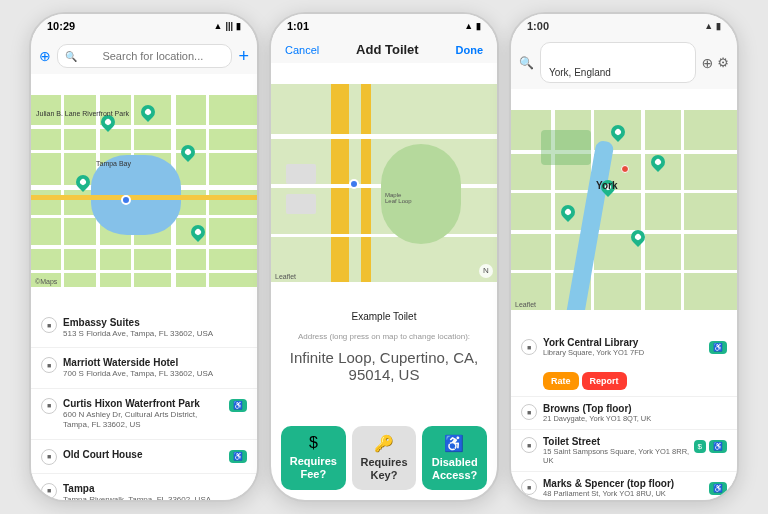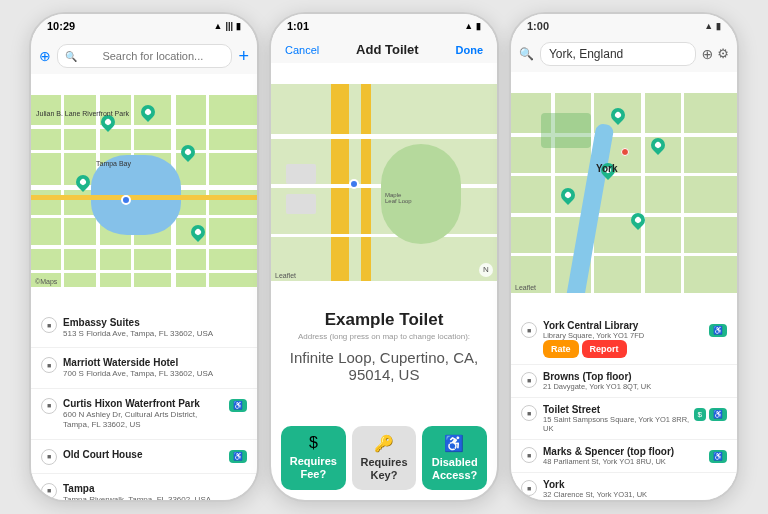--- a/index.html
+++ b/index.html
@@ -203,24 +203,24 @@
       position: relative;
       overflow: hidden;
       max-height: 220px;
     }
 
     .example-toilet-section {
       padding: 8px 10px;
       text-align: center;
     }
     .example-title {
-      font-size: 17px;
-      font-weight: 700;
+      font-size: 10px;
+      font-weight: 400;
       color: #222;
-      margin-bottom: 2px;
+      margin-bottom: 10px;
     }
     .example-address {
       font-size: 8px;
       color: #999;
       margin-bottom: 8px;
     }
 
     .feature-buttons {
       display: flex;
       justify-content: space-around;
@@ -555,21 +555,21 @@
     <span class="time">1:00</span>
     <div class="status-icons">
       <span>▲</span>
       <span>▮</span>
     </div>
   </div>
 
   <div class="phone3-search">
     <span style="color:#007AFF;font-size:12px;">🔍</span>
     <div class="phone3-search-bar">
-      <input type="text" value="York, England" readonly="" style="font-size: 12px; color: rgb(51, 51, 51);">
+      <input type="text" value="York, England" readonly="" style="font-size: 10px; color: rgb(51, 51, 51); margin-top: 20px;">
     </div>
     <div class="phone3-search-icons">
       <span style="font-size:14px;color:#666;">⊕</span>
       <span style="font-size:13px;color:#666;">⚙</span>
     </div>
   </div>
 
   <div class="phone3-map">
 
     <div style="position:absolute;top:0;left:0;right:0;bottom:0;background:#cde3b0;">
@@ -601,21 +601,21 @@
   <div class="phone3-list">
 
     <div class="phone3-item">
       <div class="phone3-item-left">
         <div class="list-icon-circle" style="margin-top:2px;">
             <span>■</span>
           </div>
         <div class="phone3-item-text">
           <div class="phone3-item-title">York Central Library</div>
           <div class="phone3-item-subtitle">Library Square, York YO1 7FD</div>
-          <div class="rate-report-btns" style="margin-top:0;">
+          <div class="rate-report-btns" style="margin-top:15px;">
             <div class="rate-btn">Rate</div>
             <div class="report-btn">Report</div>
           </div>
         </div>
       </div>
       <div class="phone3-item-badges">
         <div class="badge-green">♿</div>
       </div>
     </div>
 

